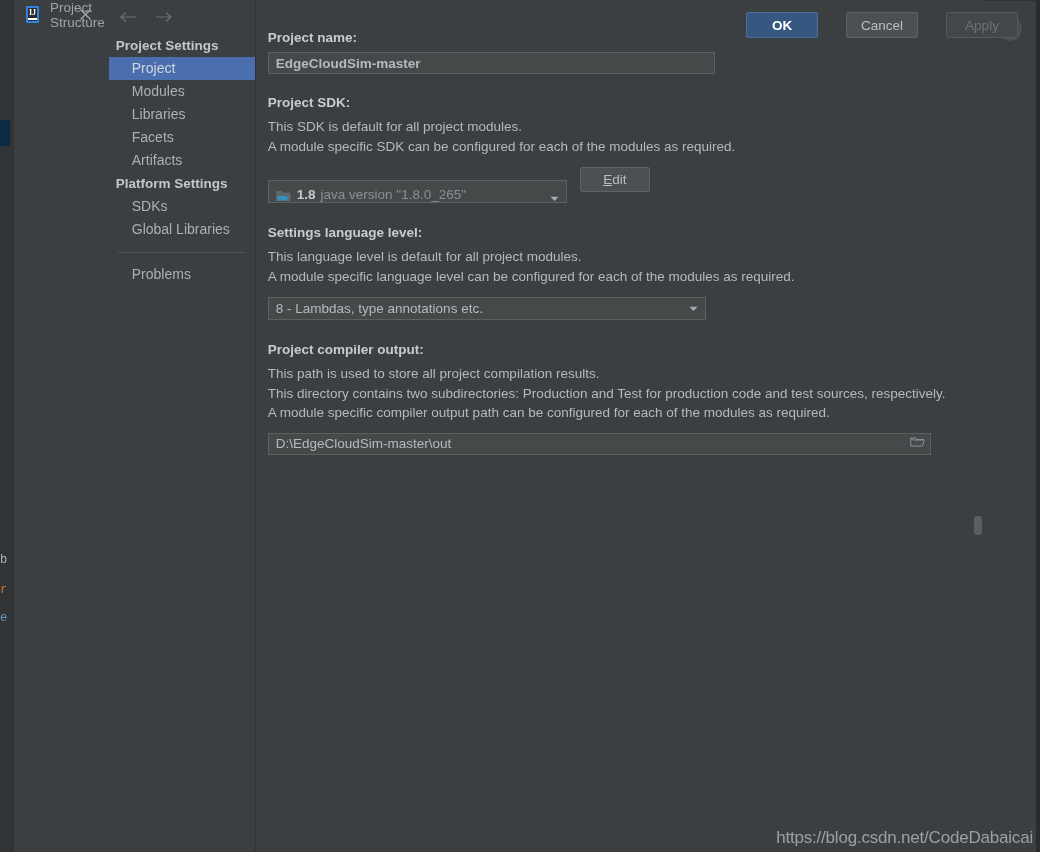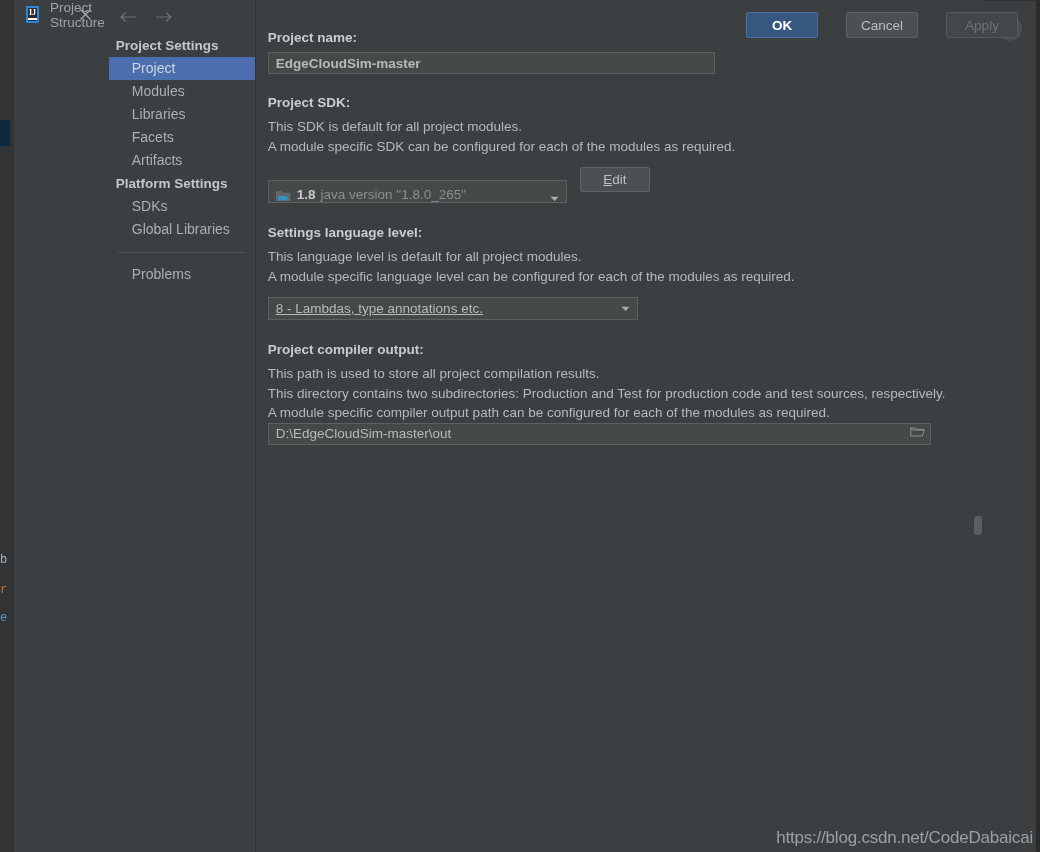--- a/index.html
+++ b/index.html
@@ -174,41 +174,41 @@
     border: 1px solid #5e6060;
     height: 22px;
     display: flex;
     align-items: center;
     padding: 0 7px;
     color: #b6babc;
     font-size: 13.5px;
     cursor: text;
   }
   .field.name { width: 447px; margin-top: 5px; font-weight: bold; }
-  .field.path { width: 663px; margin-top: 0; justify-content: space-between; padding-right: 5px; gap: 48px;}
+  .field.path { width: 663px; margin-top: 10px; justify-content: space-between; padding-right: 5px; gap: 48px;}
 
   .combo {
     background: #45494a;
     border: 1px solid #5e6060;
     height: 23px;
     display: flex;
     align-items: center;
     padding: 0 0 0 7px;
     font-size: 13.5px;
     color: #b6babc;
     cursor: default;
     position: relative;
   }
   .combo .arrow {
     margin-left: auto;
     width: 22px;
     display: flex; align-items: center; justify-content: center;
   }
   .combo.sdk { width: 299px; margin-top: 24px; align-items: flex-end; }
-  .combo.lang { width: 370px; margin-top: 11px; text-decoration: underline; }
+  .combo.lang { width: 438px; margin-top: 11px; }
 
   .sdk-folder {
     width: 15px; height: 12px;
     margin-right: 6px;
     position: relative;
     flex: 0 0 15px;
   }
   .sdk-ver {
     color: #c7cbcd;
     font-weight: bold;

